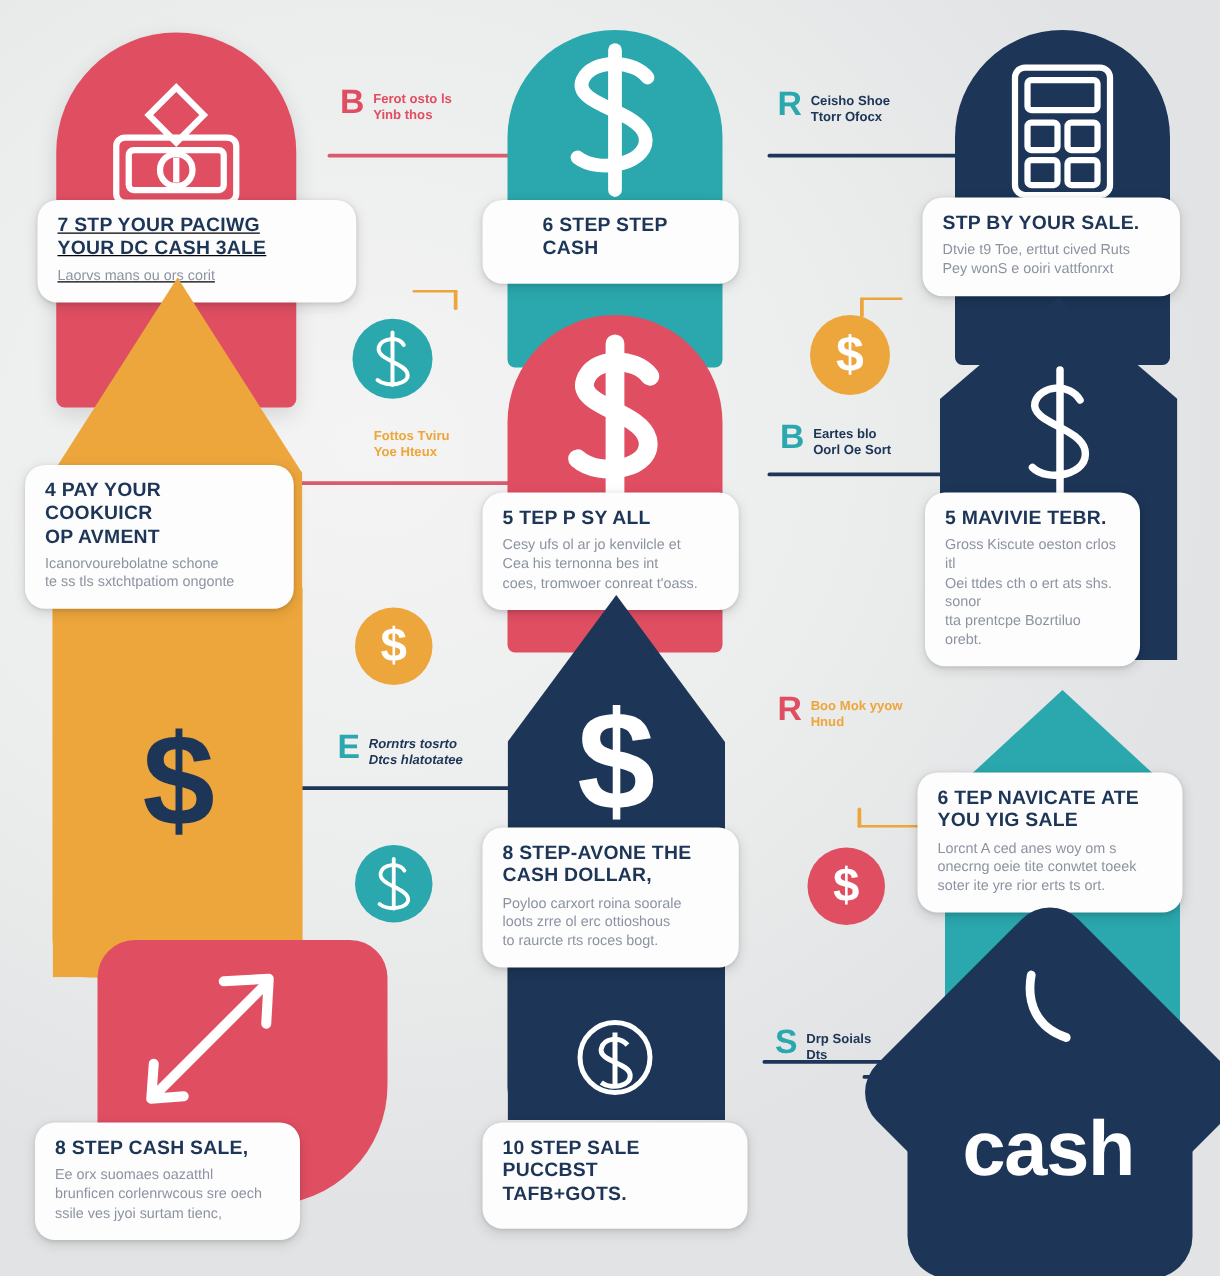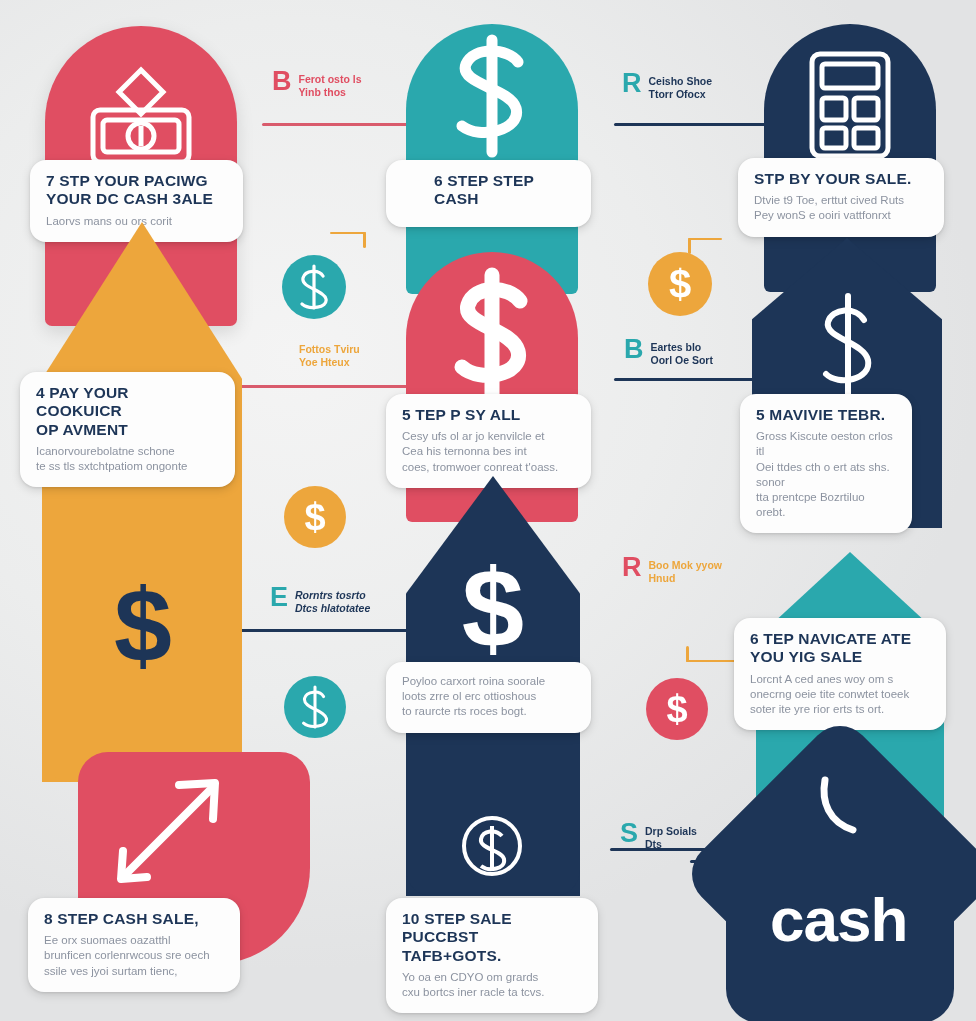--- a/index.html
+++ b/index.html
@@ -134,21 +134,21 @@
   <div class="glyph" style="left:68px; top:55px; width:146px; height:130px;">
     <svg width="124" height="112" viewBox="0 0 124 112" fill="none" stroke="#ffffff" stroke-width="5">
       <rect x="14" y="46" width="96" height="52" rx="7"></rect>
       <rect x="24" y="56" width="76" height="32" rx="4"></rect>
       <circle cx="62" cy="72" r="13"></circle>
       <path d="M62 62 v20"></path>
       <path d="M62 6 L84 28 L62 50 L40 28 Z"></path>
     </svg>
   </div>
 
-  <div class="card" style="left:30px; top:160px; width:213px;">
+  <div class="card" style="left:30px; top:160px; width:255px;text-decoration:underline;">
     <div class="ttl">7 STP YOUR PACIWG
 YOUR DC CASH 3ALE</div>
     <div class="body">Laorvs mans ou ors corit</div>
   </div>
 
   <div class="shape pent-up" style="left:42px; top:222px; width:200px; height:560px; background:#eda63c;"></div>
   <div class="shape" style="left:42px; top:470px; width:200px; height:312px; background:#eda63c;
               border-radius:0 0 30px 30px;"></div>
   <div class="glyph dollar-bold" style="left:84px; top:560px; width:118px; height:130px; color:#1d3557; font-size:104px;">$</div>
 
@@ -202,38 +202,38 @@
 Cea his ternonna bes int
 coes, tromwoer conreat t'oass.</div>
   </div>
 
   <div class="shape pent-up" style="left:406px; top:476px; width:174px; height:420px; background:#1d3557;"></div>
   <div class="shape" style="left:406px; top:700px; width:174px; height:196px; background:#1d3557;
               border-radius:0 0 26px 26px;"></div>
   <div class="glyph dollar-bold" style="left:430px; top:548px; width:126px; height:120px; font-size:112px;">$</div>
 
   <div class="card" style="left:386px; top:662px; width:205px;">
+    <div class="ttl">8 STEP-AVONE THE
+CASH DOLLAR,</div>
     <div class="body">Poyloo carxort roina soorale
 loots zrre ol erc ottioshous
 to raurcte rts roces bogt.</div>
   </div>
 
   <div class="badge" style="left:458px; top:812px; width:68px; height:68px; background:transparent;">
     <svg width="68" height="68" viewBox="0 0 68 68" fill="none" stroke="#ffffff" stroke-width="4">
       <circle cx="34" cy="34" r="28"></circle>
       <path d="M44 24 C38 17 25 18 23 27 C21 37 44 38 46 47 C48 57 31 60 23 54"></path>
       <path d="M34 14 v42"></path>
     </svg>
   </div>
 
   <div class="card" style="left:386px; top:898px; width:212px;">
     <div class="ttl">10 STEP SALE PUCCBST
 TAFB+GOTS.</div>
-    <div class="body">Yo oa en CDYO om grards
-cxu bortcs iner racle ta tcvs.</div>
   </div>
 
   <div class="shape arch" style="left:764px; top:24px; width:172px; height:268px; background:#1d3557;"></div>
   <div class="glyph" style="left:786px; top:40px; width:128px; height:130px;">
     <svg width="96" height="118" viewBox="0 0 96 118" fill="none" stroke="#ffffff" stroke-width="5">
       <rect x="10" y="8" width="76" height="102" rx="8"></rect>
       <rect x="20" y="18" width="56" height="24" rx="3"></rect>
       <rect x="20" y="52" width="24" height="22" rx="3"></rect>
       <rect x="52" y="52" width="24" height="22" rx="3"></rect>
       <rect x="20" y="82" width="24" height="20" rx="3"></rect>

